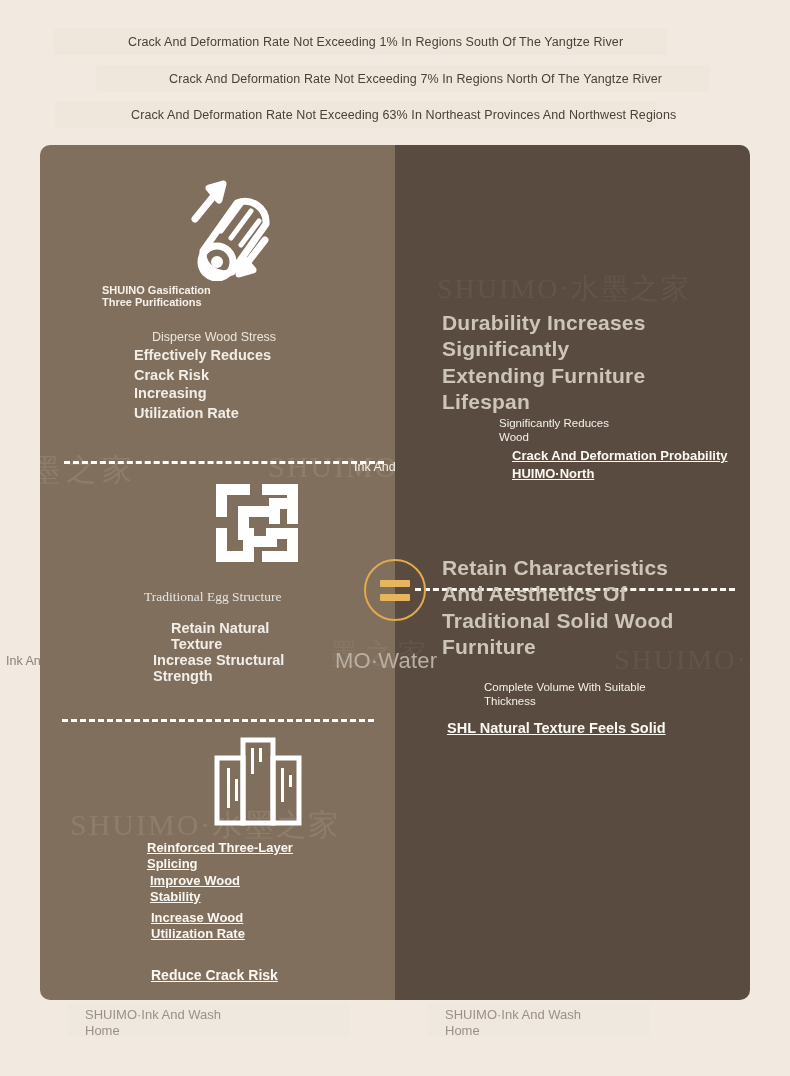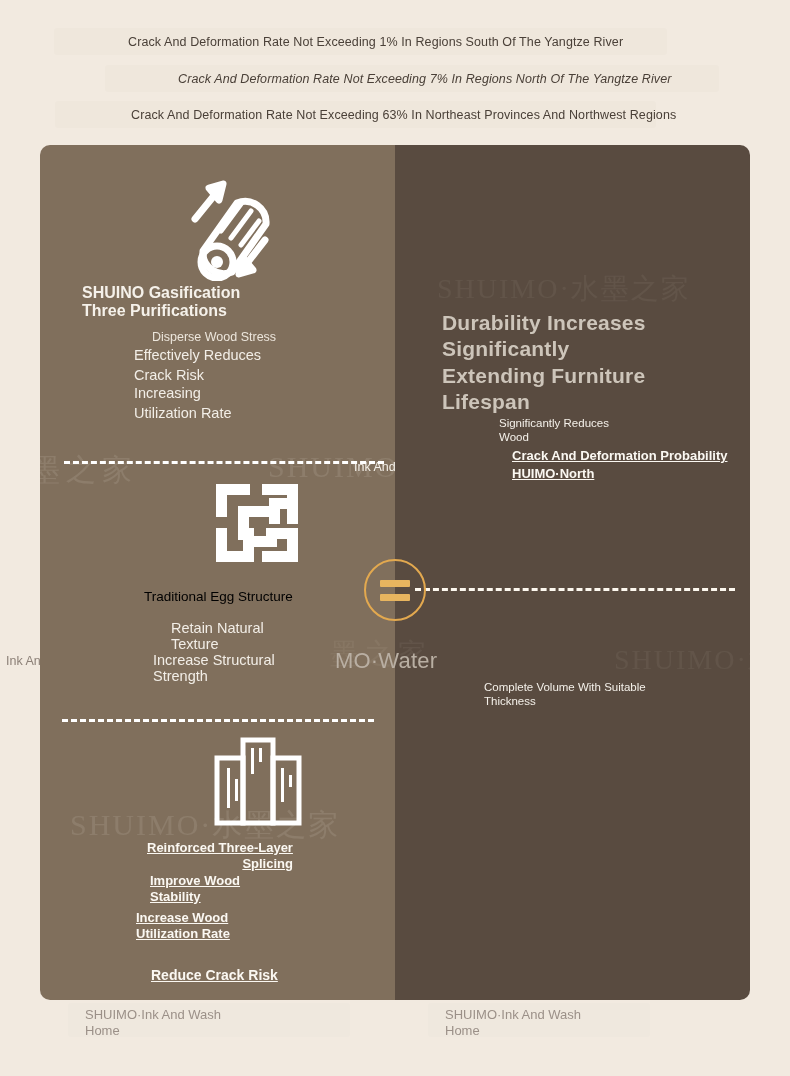--- a/index.html
+++ b/index.html
@@ -16,21 +16,21 @@
     position:absolute;
     background:#efe7dc;
     border-radius:3px;
     display:flex; align-items:center;
     color:#4a4038;
     font-size:12.5px;
     letter-spacing:.1px;
     white-space:nowrap;
   }
   #hdr1 { left:54px;  top:28px; width:613px; height:27px; padding-left:74px; }
-  #hdr2 { left:105px; top:65px; width:614px; height:27px; padding-left:73px;font-style:italic; }
+  #hdr2 { left:96px; top:65px; width:614px; height:27px; padding-left:73px; }
   #hdr3 { left:55px;  top:101px;width:601px; height:27px; padding-left:76px; }
 
   
   #card {
     position:absolute; left:40px; top:145px;
     width:710px; height:855px;
     border-radius:10px; overflow:hidden;
     display:flex;
   }
   .col { position:relative; height:100%; }
@@ -46,47 +46,48 @@
   .wm-lite   { color:rgba(255,252,245,.10); }
   .wm-dark   { color:rgba(255,250,240,.055); }
   .wm-sans   { font-family:"Liberation Sans", sans-serif; }
 
   
   .icon { position:absolute; }
 
   
   .t-title {
     position:absolute; color:#f5f1ea;
-    font-size:16px; font-weight:bold; line-height:1.12;
+    font-size:11px; font-weight:bold; line-height:1.12;
     white-space:pre-line;
+    margin-left:20px;
   }
   .t-sub {
     position:absolute; color:#ece6dc;
     font-size:12.5px; line-height:1.15; white-space:pre-line;
   }
   .t-mid {
     position:absolute; color:#f2eee7;
-    font-size:14.5px; font-weight:normal; line-height:1.1; white-space:pre-line;
+    font-size:14.5px; font-weight:bold; line-height:1.1; white-space:pre-line;
   }
   .t-big {
     position:absolute; color:#cdc5ba;
     font-size:21px; font-weight:bold; line-height:1.25;
     white-space:pre-line; letter-spacing:.2px;
   }
   .t-small-w {
     position:absolute; color:#f4f0e9;
     font-size:11.5px; line-height:1.25; white-space:pre-line;
   }
   .t-bold-w {
     position:absolute; color:#fbf8f2;
     font-size:13px; font-weight:bold; line-height:1.2; white-space:pre-line;text-decoration:underline;
   }
   .t-plain {
-    position:absolute; color:#000000;
-    font-size:12.5px; line-height:1.3; white-space:pre-line;
+    position:absolute; color:#e5e5e5;
+    font-size:12.5px; line-height:1.3; white-space:pre-line;font-family:Liberation Serif, serif;
   }
 
   
   .dash {
     position:absolute; height:0;
     border-top:3px dashed #ffffff;
   }
   .dash-r { border-top:3px dashed #fdf8ef; }
 
   
@@ -225,25 +226,25 @@
             <rect x="16" y="31" width="3" height="40"></rect>
             <rect x="24" y="42" width="3" height="22"></rect>
             <rect x="40" y="11" width="3" height="26"></rect>
             <rect x="48" y="11" width="3" height="14"></rect>
             <rect x="70" y="31" width="3" height="34"></rect>
             <rect x="78" y="38" width="3" height="12"></rect>
           </g>
         </svg>
       </span>
 
-      <div class="t-bold-w" style="left:107px; top:695px;text-align:right;">Reinforced Three-Layer
+      <div class="t-bold-w" style="left:107px; top:695px;">Reinforced Three-Layer
 Splicing</div>
       <div class="t-bold-w" style="left:110px; top:728px;">Improve Wood
 Stability</div>
-      <div class="t-bold-w" style="left:96px; top:765px;">Increase Wood
+      <div class="t-bold-w" style="left:111px; top:765px;">Increase Wood
 Utilization Rate</div>
       <div class="t-bold-w" style="left:111px; top:805px; font-size:14px;margin-top:17px;">Reduce Crack Risk</div>
     </div>
 
     <div class="col" id="colR">
 
       <div class="wm wm-dark" style="left:42px; top:125px; font-size:28px; letter-spacing:2px;">SHUIMO·水墨之家</div>
       <div class="wm wm-dark" style="left:-65px; top:490px; font-size:28px; letter-spacing:6px;">墨之家</div>
       <div class="wm wm-dark" style="left:219px; top:496px; font-size:28px; letter-spacing:2px;">SHUIMO·水墨之家</div>
 
@@ -253,22 +254,27 @@
 Lifespan</div>
       <div class="t-small-w" style="left:104px; top:271px;">Significantly Reduces
 Wood</div>
       <div class="t-bold-w" style="left:117px; top:303px;">Crack And Deformation Probability</div>
       <div class="t-bold-w" style="left:117px; top:321px;">HUIMO·North</div>
 
       <div class="dash dash-r" style="left:20px; top:443px; width:320px;"></div>
 
       <div class="t-big" style="left:-60px; top:502px; font-size:22px; color:#b9afa3; font-weight:normal;">MO·Water</div>
 
+      <div class="t-big" style="left:47px; top:410px;">Retain Characteristics
+And Aesthetics Of
+Traditional Solid Wood
+Furniture</div>
       <div class="t-small-w" style="left:89px; top:535px;">Complete Volume With Suitable
 Thickness</div>
+      <div class="t-bold-w" style="left:52px; top:575px; font-size:14.5px;">SHL Natural Texture Feels Solid</div>
     </div>
   </div>
 
   <div id="eqBadge">
     <span class="bar"></span>
     <span class="bar"></span>
   </div>
 
   <div class="foot-band" style="left:68px; top:1003px; width:282px; height:34px;"></div>
   <div class="foot-band" style="left:428px; top:1003px; width:222px; height:34px;"></div>

